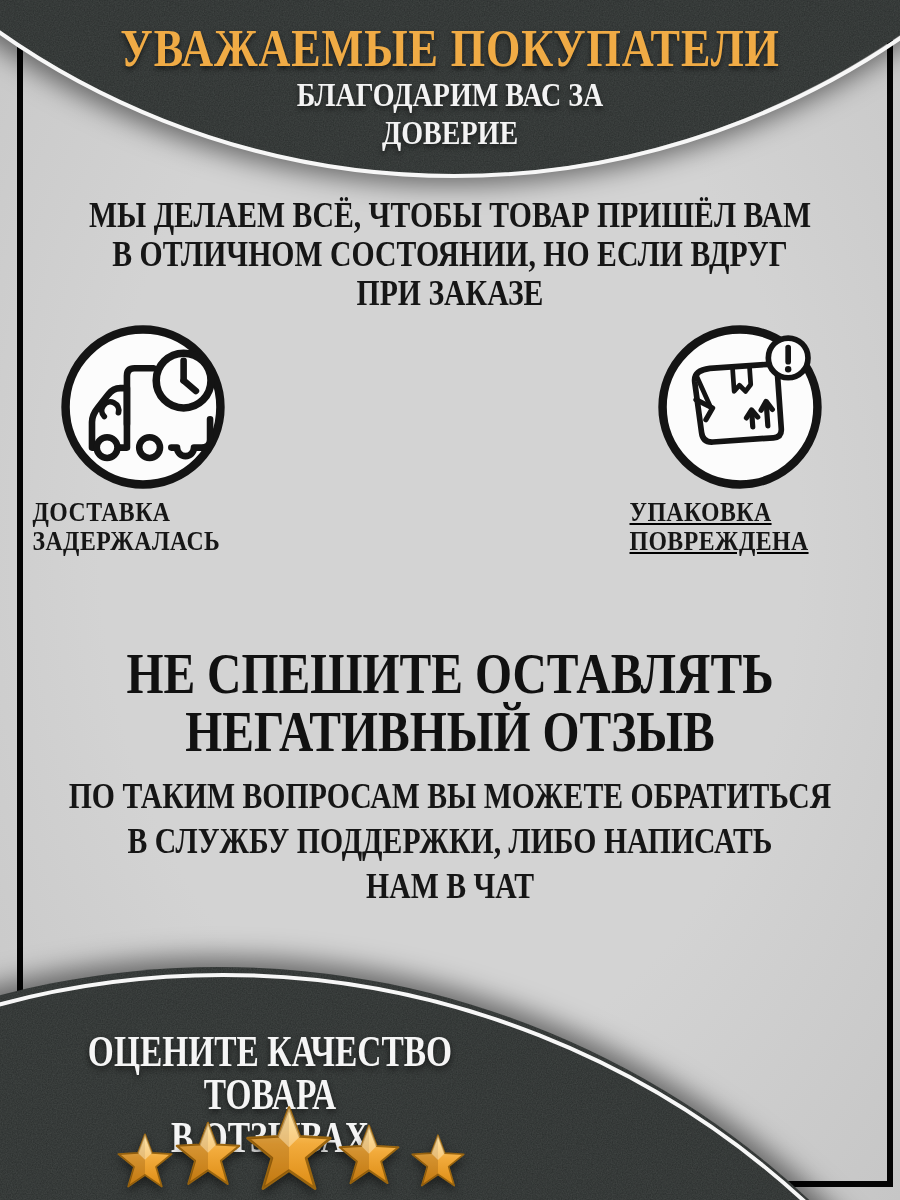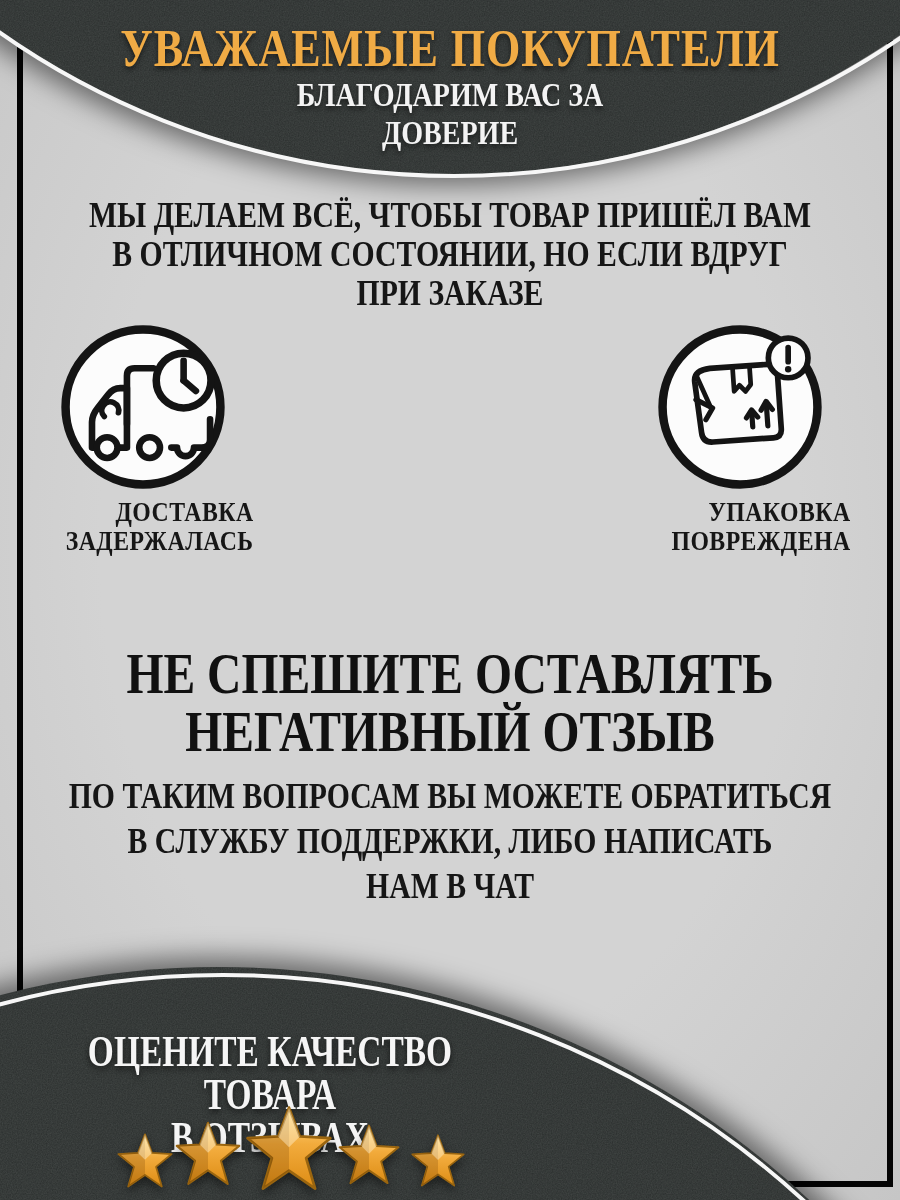--- a/index.html
+++ b/index.html
@@ -25,21 +25,21 @@
   .header-title{top:20px;font-size:52px;line-height:58px;color:#f0ab45;letter-spacing:1px;z-index:4;
                 text-shadow:0 3px 6px rgba(0,0,0,.55);}
   .header-sub{top:76px;font-size:33px;line-height:38px;color:#f3f3f3;z-index:4;
               text-shadow:0 3px 6px rgba(0,0,0,.55);}
   .intro{top:196px;font-size:35px;line-height:39px;color:#161616;z-index:3;}
   .warning{top:645px;font-size:56px;line-height:58px;color:#111;z-index:3;}
   .support{top:774px;font-size:35px;line-height:45px;color:#161616;z-index:3;}
   .footer-cta{top:1030px;width:540px;font-size:44px;line-height:43px;color:#f5f5f5;z-index:4;
               transform:scaleX(.76);text-shadow:0 3px 7px rgba(0,0,0,.6);}
   
-  .issue{position:absolute;top:322px;width:260px;text-align:right;z-index:3;}
+  .issue{position:absolute;top:322px;width:260px;text-align:left;z-index:3;}
   .issue .icon-wrap{width:170px;height:170px;margin:0 auto;}
   .issue-label{margin-top:5px;font-size:28px;line-height:29px;color:#161616;white-space:pre-line;
                transform:scaleX(.85);transform-origin:50% 50%;letter-spacing:.5px;}
   .icon-line{stroke:#141414;fill:none;stroke-linecap:round;stroke-linejoin:round;}
   
   .star{position:absolute;z-index:4;filter:drop-shadow(0 5px 5px rgba(0,0,0,.45));}
   .defs{position:absolute;width:0;height:0;}
 </style>
 </head>
 <body>
@@ -102,21 +102,21 @@
         <circle cx="133" cy="62" r="29" fill="#fcfcfc" stroke="#141414" stroke-width="8"></circle>
         <path class="icon-line" stroke-width="7" d="M 133,62 V 41"></path>
         <path class="icon-line" stroke-width="7" d="M 133,62 L 146,73"></path>
       </svg>
     </div>
     <div class="issue-label">ДОСТАВКА
 ЗАДЕРЖАЛАСЬ</div>
   </div>
 
 
-  <div class="issue" style="left:610px;">
+  <div class="issue" style="left:610px;text-decoration:underline;">
     <div class="icon-wrap">
       <svg viewBox="0 0 180 180" width="170" height="170">
         <circle cx="90" cy="90" r="82" fill="#fcfcfc" stroke="#141414" stroke-width="9"></circle>
         <g transform="rotate(-4 90 90)">
           <path class="icon-line" stroke-width="6" d="M 61,47 H 123 Q 132,47 132,56 V 116 Q 132,125 123,125 H 59 Q 48,125 47.5,114 L 44,60 Q 43.5,48 61,47 Z"></path>
           <path class="icon-line" stroke-width="5" d="M 46,53 L 59,88"></path>
           <path class="icon-line" stroke-width="5.5" d="M 44,79 L 61,89 L 53,101"></path>
           <polyline class="icon-line" stroke-width="5" points="85,47 85,73 91,67 97,74 103,67 103,47"></polyline>
           <path class="icon-line" stroke-width="5.5" d="M 102,112 V 96"></path>
           <polyline class="icon-line" stroke-width="5.5" points="96,102 102,94 108,102"></polyline>

